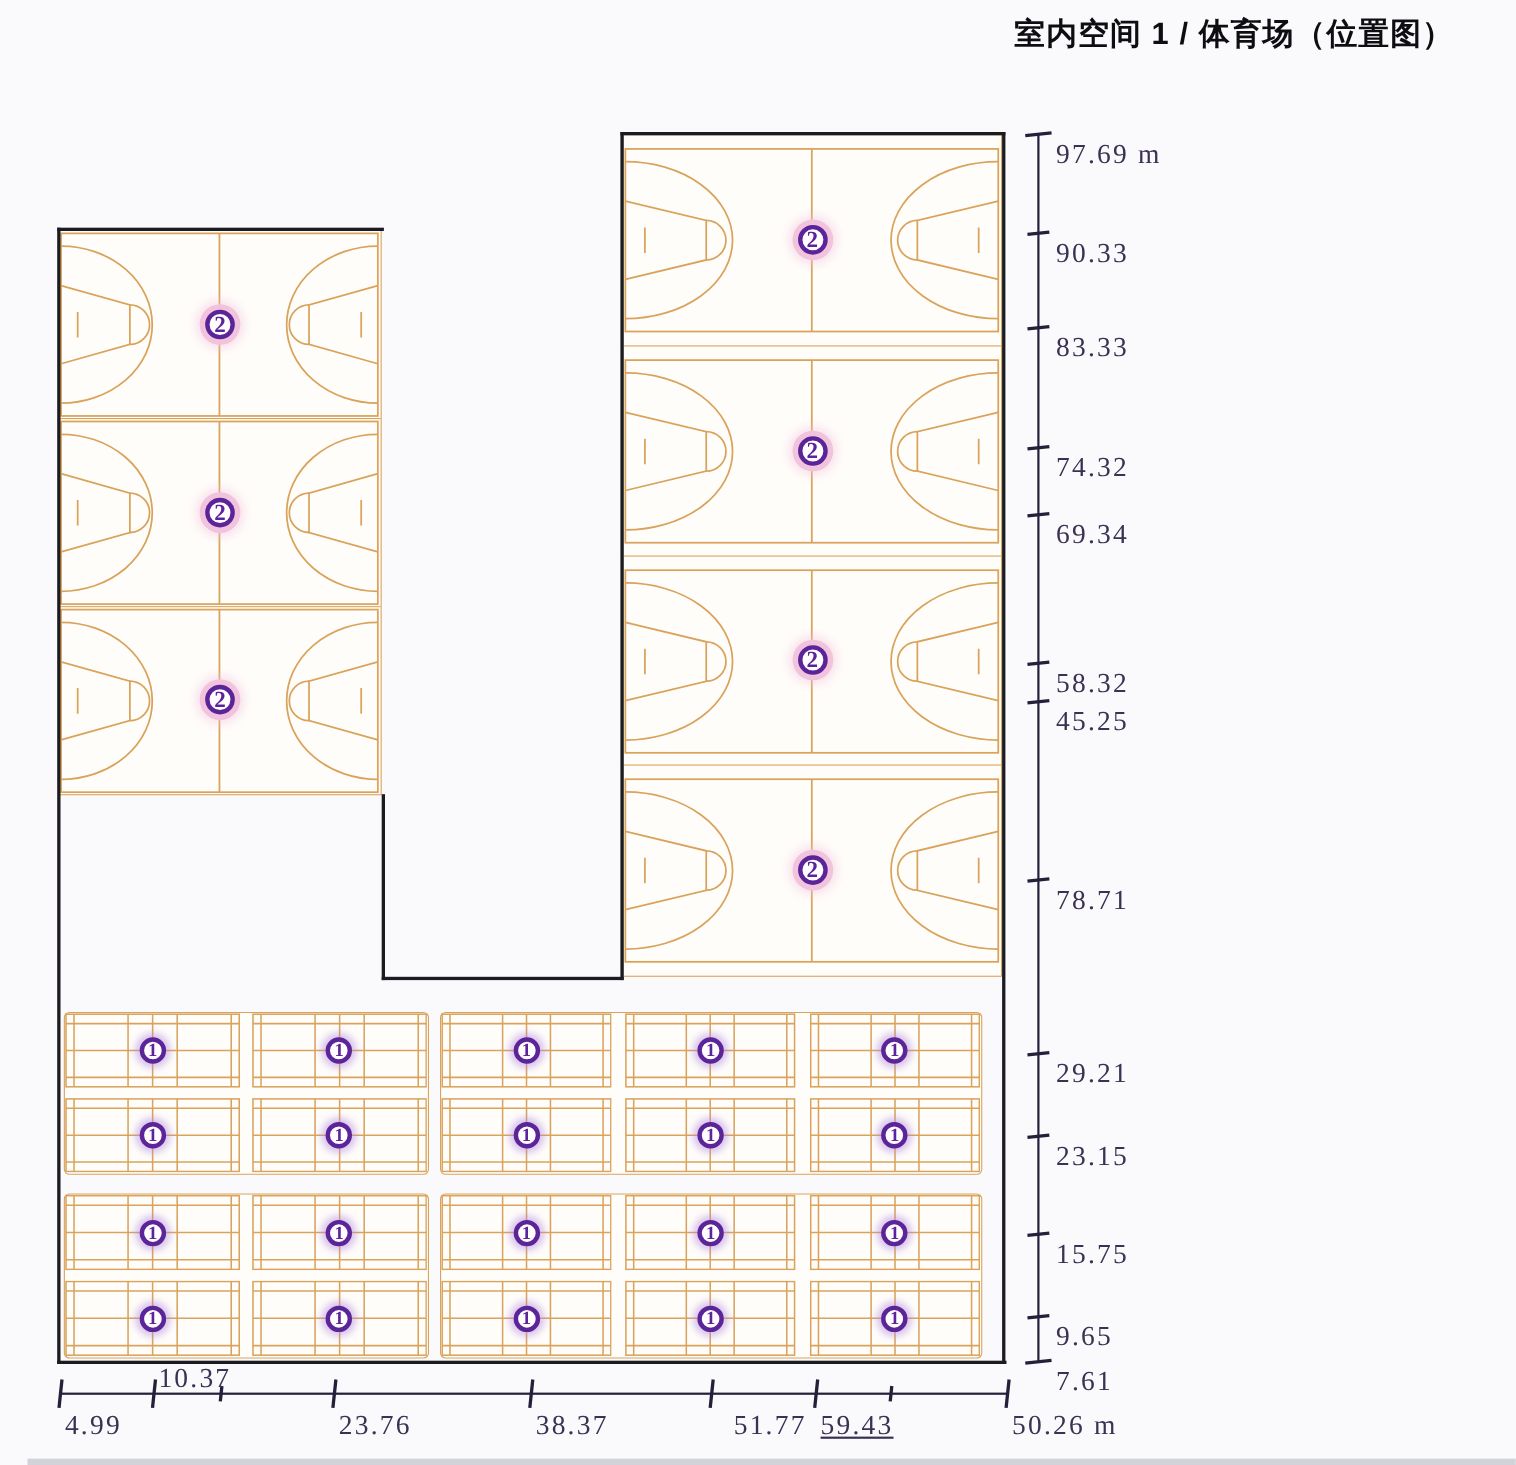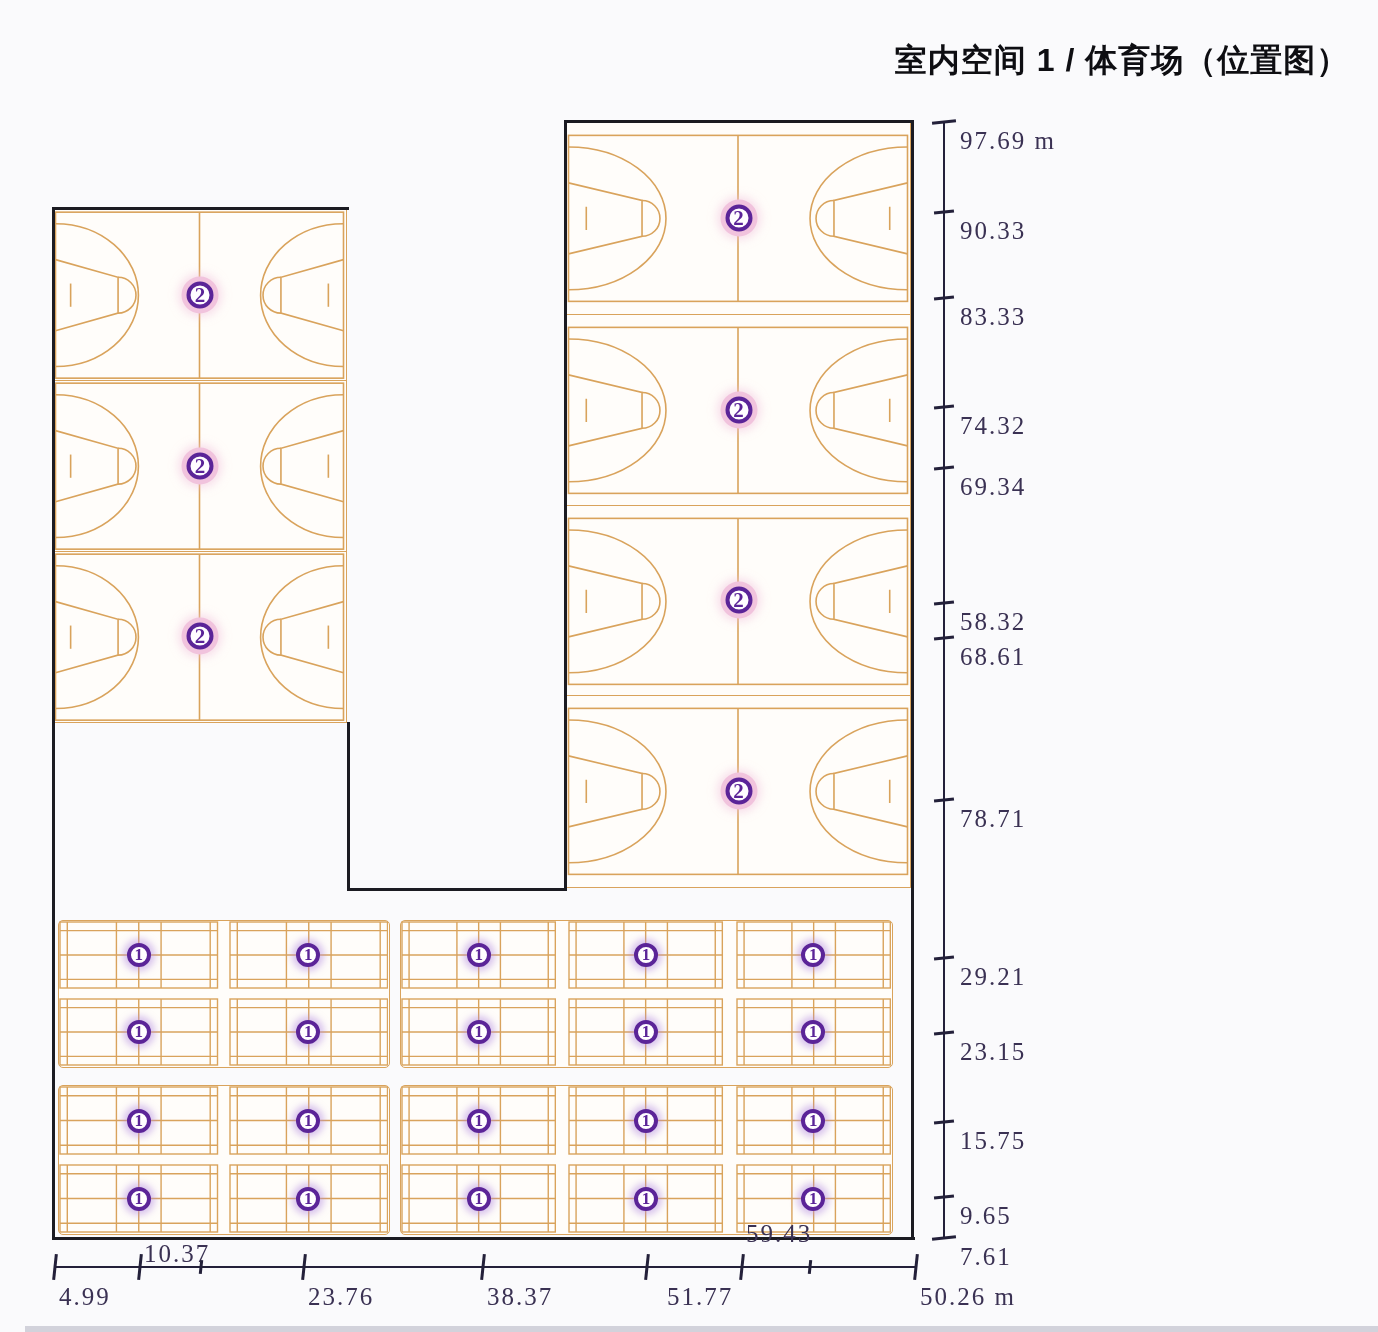--- a/index.html
+++ b/index.html
@@ -4,22 +4,22 @@
 <style>
   html,body{margin:0;padding:0;}
   body{
     width:1378px;height:1332px;position:relative;overflow:hidden;
     background:#fafafc;font-family:"Liberation Sans",sans-serif;
   }
   *{box-sizing:border-box;}
   .abs{position:absolute;}
   .title{
     position:absolute;left:872px;top:12px;width:500px;height:46px;
-    text-align:center;font-size:32px;font-weight:bold;color:#0e0e12;
-    letter-spacing:1px;white-space:nowrap;margin-top:27px;
+    text-align:center;font-size:28px;font-weight:bold;color:#0e0e12;
+    letter-spacing:1px;white-space:nowrap;
   }
   .wall{position:absolute;background:#1b1b22;}
   .bb-block{position:absolute;border:1.5px solid #d9a35c;background:#fffdfa;}
   .bb-cell{position:absolute;left:0;width:100%;}
   .bb-cell.divided{border-top:1.5px solid #d9a35c;}
   .bm-block{position:absolute;border:1.5px solid #d9a35c;border-radius:5px;background:#fffdfa;}
   .bm-cell{position:absolute;}
   svg.court{position:absolute;left:0;top:0;display:block;}
   .badge{
     position:absolute;border-radius:50%;background:#fffdff;
@@ -463,21 +463,21 @@
     <div class="rlabel" style="left: 960px; top: 217px;">90.33</div>
     <div class="vtick" style="left: 944px; top: 298px; width: 20px;"></div>
     <div class="rlabel" style="left: 960px; top: 303px;">83.33</div>
     <div class="vtick" style="left: 944px; top: 407px; width: 20px;"></div>
     <div class="rlabel" style="left: 960px; top: 412px;">74.32</div>
     <div class="vtick" style="left: 944px; top: 468px; width: 20px;"></div>
     <div class="rlabel" style="left: 960px; top: 473px;">69.34</div>
     <div class="vtick" style="left: 944px; top: 603px; width: 20px;"></div>
     <div class="rlabel" style="left: 960px; top: 608px;">58.32</div>
     <div class="vtick" style="left: 944px; top: 638px; width: 20px;"></div>
-    <div class="rlabel" style="left: 960px; top: 643px;">68.61</div>
+    <div class="rlabel" style="left: 960px; top: 643px;">45.25</div>
     <div class="vtick" style="left: 944px; top: 800px; width: 20px;"></div>
     <div class="rlabel" style="left: 960px; top: 805px;">78.71</div>
     <div class="vtick" style="left: 944px; top: 958px; width: 20px;"></div>
     <div class="rlabel" style="left: 960px; top: 963px;">29.21</div>
     <div class="vtick" style="left: 944px; top: 1033px; width: 20px;"></div>
     <div class="rlabel" style="left: 960px; top: 1038px;">23.15</div>
     <div class="vtick" style="left: 944px; top: 1122px; width: 20px;"></div>
     <div class="rlabel" style="left: 960px; top: 1127px;">15.75</div>
     <div class="vtick" style="left: 944px; top: 1197px; width: 20px;"></div>
     <div class="rlabel" style="left: 960px; top: 1202px;">9.65</div>
@@ -491,18 +491,18 @@
     <div class="htick" style="left: 140px; top: 1267px; height: 26px;"></div>
     <div class="rlabel" style="left: 144px; top: 1240px;">10.37</div>
     <div class="htick" style="left: 201px; top: 1267px; height: 14px;"></div>
     <div class="htick" style="left: 304px; top: 1267px; height: 26px;"></div>
     <div class="rlabel" style="left: 308px; top: 1283px;">23.76</div>
     <div class="htick" style="left: 483px; top: 1267px; height: 26px;"></div>
     <div class="rlabel" style="left: 487px; top: 1283px;">38.37</div>
     <div class="htick" style="left: 647px; top: 1267px; height: 26px;"></div>
     <div class="rlabel" style="left: 667px; top: 1283px;">51.77</div>
     <div class="htick" style="left: 742px; top: 1267px; height: 26px;"></div>
-    <div class="rlabel" style="left: 746px; top: 1220px;">59.43</div>
+    <div class="rlabel" style="left: 746px; top: 1283px; text-decoration: underline;">59.43</div>
     <div class="htick" style="left: 810px; top: 1267px; height: 14px;"></div>
     <div class="htick" style="left: 916px; top: 1267px; height: 26px;"></div>
     <div class="rlabel" style="left: 920px; top: 1283px;">50.26 m</div>
   </div>
 <div class="bottom-strip"></div>
 
 </body></html>

